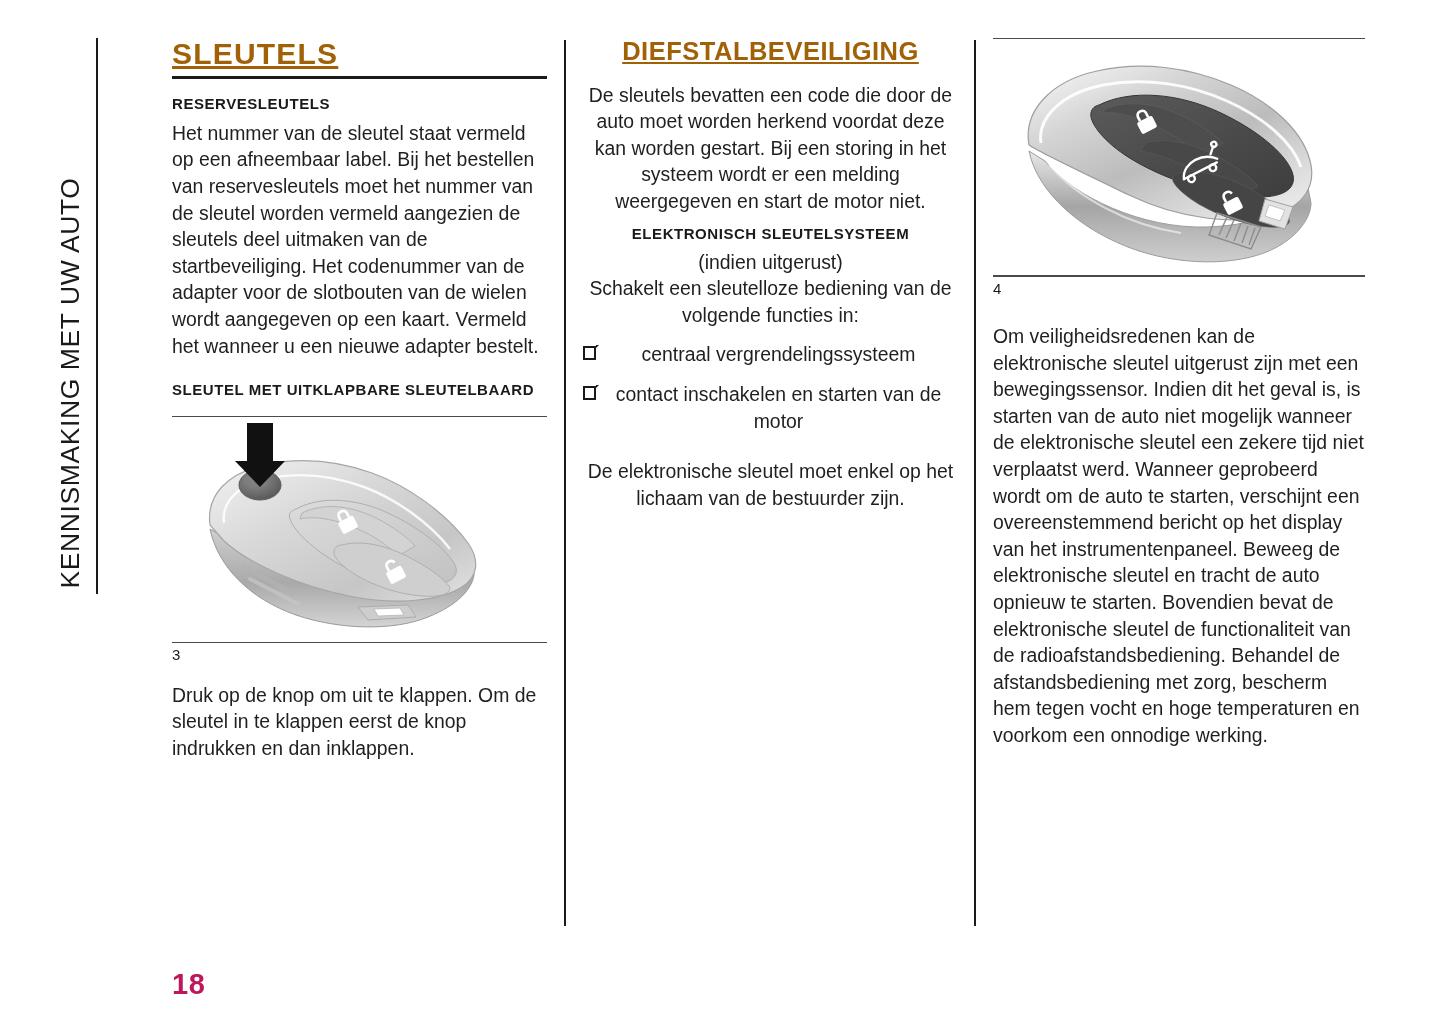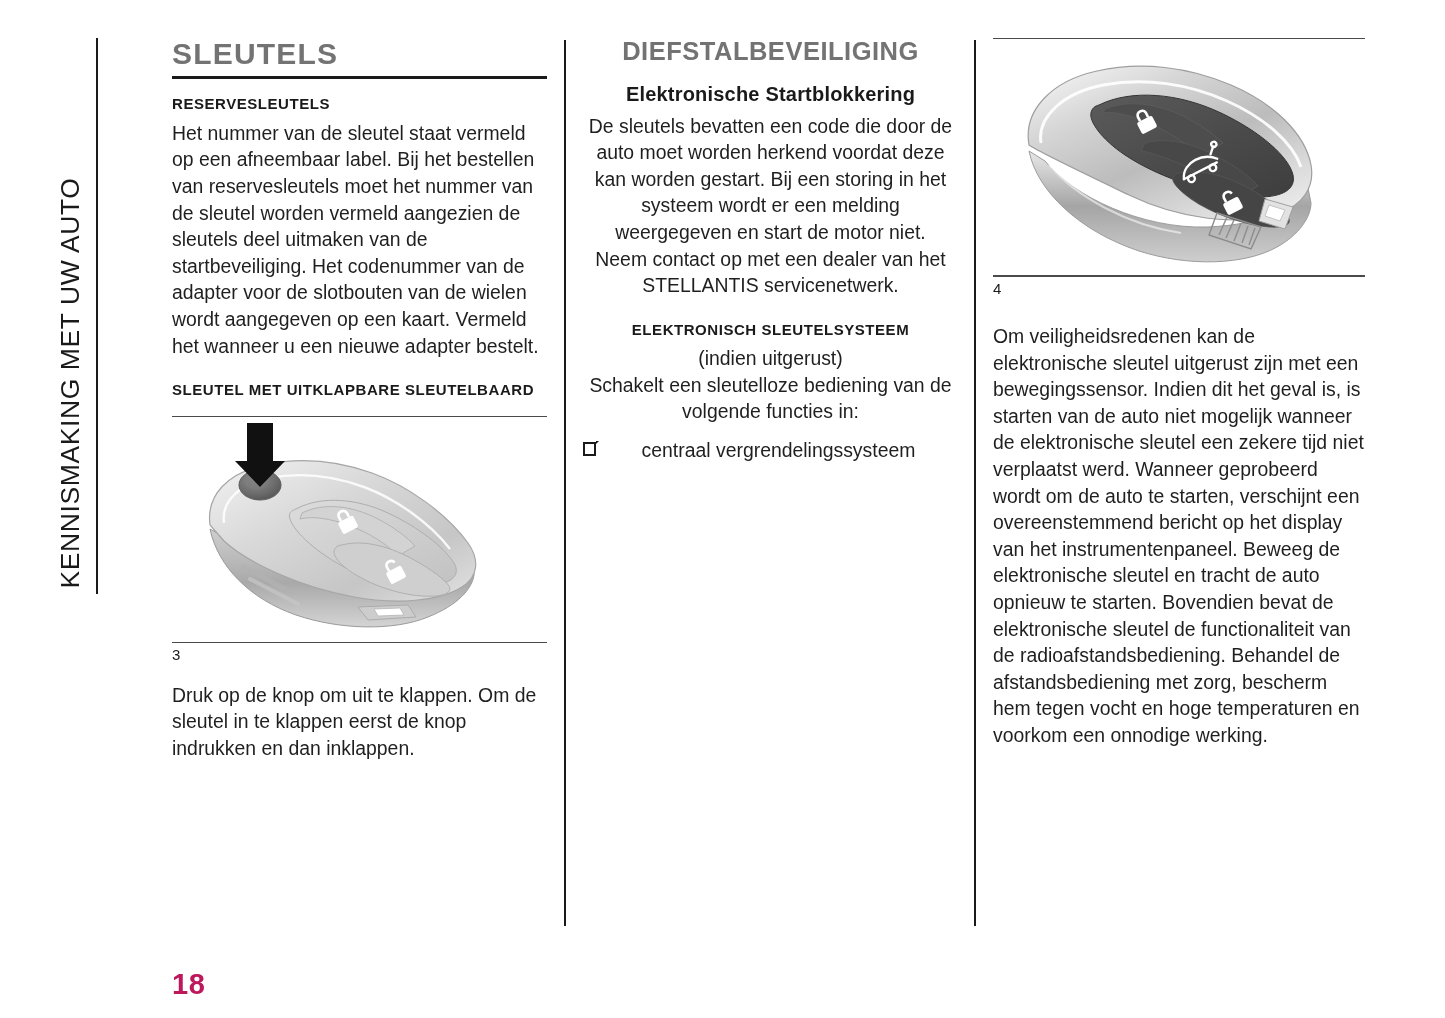--- a/index.html
+++ b/index.html
@@ -71,21 +71,22 @@
   .col2 { left: 583px; width: 375px; text-align: center; }
   .col3 { left: 993px; width: 372px; }
 
   
   h1.title {
     font-size: 30px;
     font-weight: 700;
     letter-spacing: 1.2px;
     margin: 0 0 6px 0;
     line-height: 1.08;
-    color: #737373;
+    color: #a16207;
+    text-decoration: underline;
   }
   .title-rule {
     height: 3px;
     background: #1a1a1a;
     margin: 0 0 16px 0;
   }
   h2.sec {
     font-size: 15px;
     font-weight: 700;
     letter-spacing: 0.55px;
@@ -284,39 +285,42 @@
 
     <div class="gap-md"></div>
 
     <p class="body">Druk op de knop om uit te klappen. Om de sleutel in te klappen eerst de knop indrukken en dan inklappen.</p>
   </div>
 
   <div class="column col2">
 
     <h1 class="title" style="font-size:25.5px; letter-spacing:0.5px; margin-bottom:16px;">DIEFSTALBEVEILIGING</h1>
 
-    <h3 class="subsec">Elektronische Startblokkering</h3>
     <p class="body tight">De sleutels bevatten een code die door de auto moet worden herkend voordat deze kan worden gestart. Bij een storing in het systeem wordt er een melding weergegeven en start de motor niet.</p>
-    <p class="body">Neem contact op met een dealer van het STELLANTIS servicenetwerk.</p>
 
     <div class="gap-sm"></div>
 
     <h2 class="sec">ELEKTRONISCH SLEUTELSYSTEEM</h2>
     <p class="body tight">(indien uitgerust)</p>
     <p class="body">Schakelt een sleutelloze bediening van de volgende functies in:</p>
 
     <ul class="sqlist">
       <li>
         <span class="sqbullet"></span>
         <span>centraal vergrendelingssysteem</span>
       </li>
+      <li>
+        <span class="sqbullet"></span>
+        <span>contact inschakelen en starten van de motor</span>
+      </li>
     </ul>
 
     <div class="gap-sm"></div>
 
+    <p class="body">De elektronische sleutel moet enkel op het lichaam van de bestuurder zijn.</p>
   </div>
 
   <div class="column col3">
 
     <div class="fig-box">
       <div class="fig-rule"></div>
       <svg class="fig-art" viewBox="0 0 372 236" width="372" height="236">
         <defs>
           <linearGradient id="shell4" x1="0.1" y1="0" x2="0.9" y2="1">
             <stop offset="0%" stop-color="#f4f4f4"></stop>

